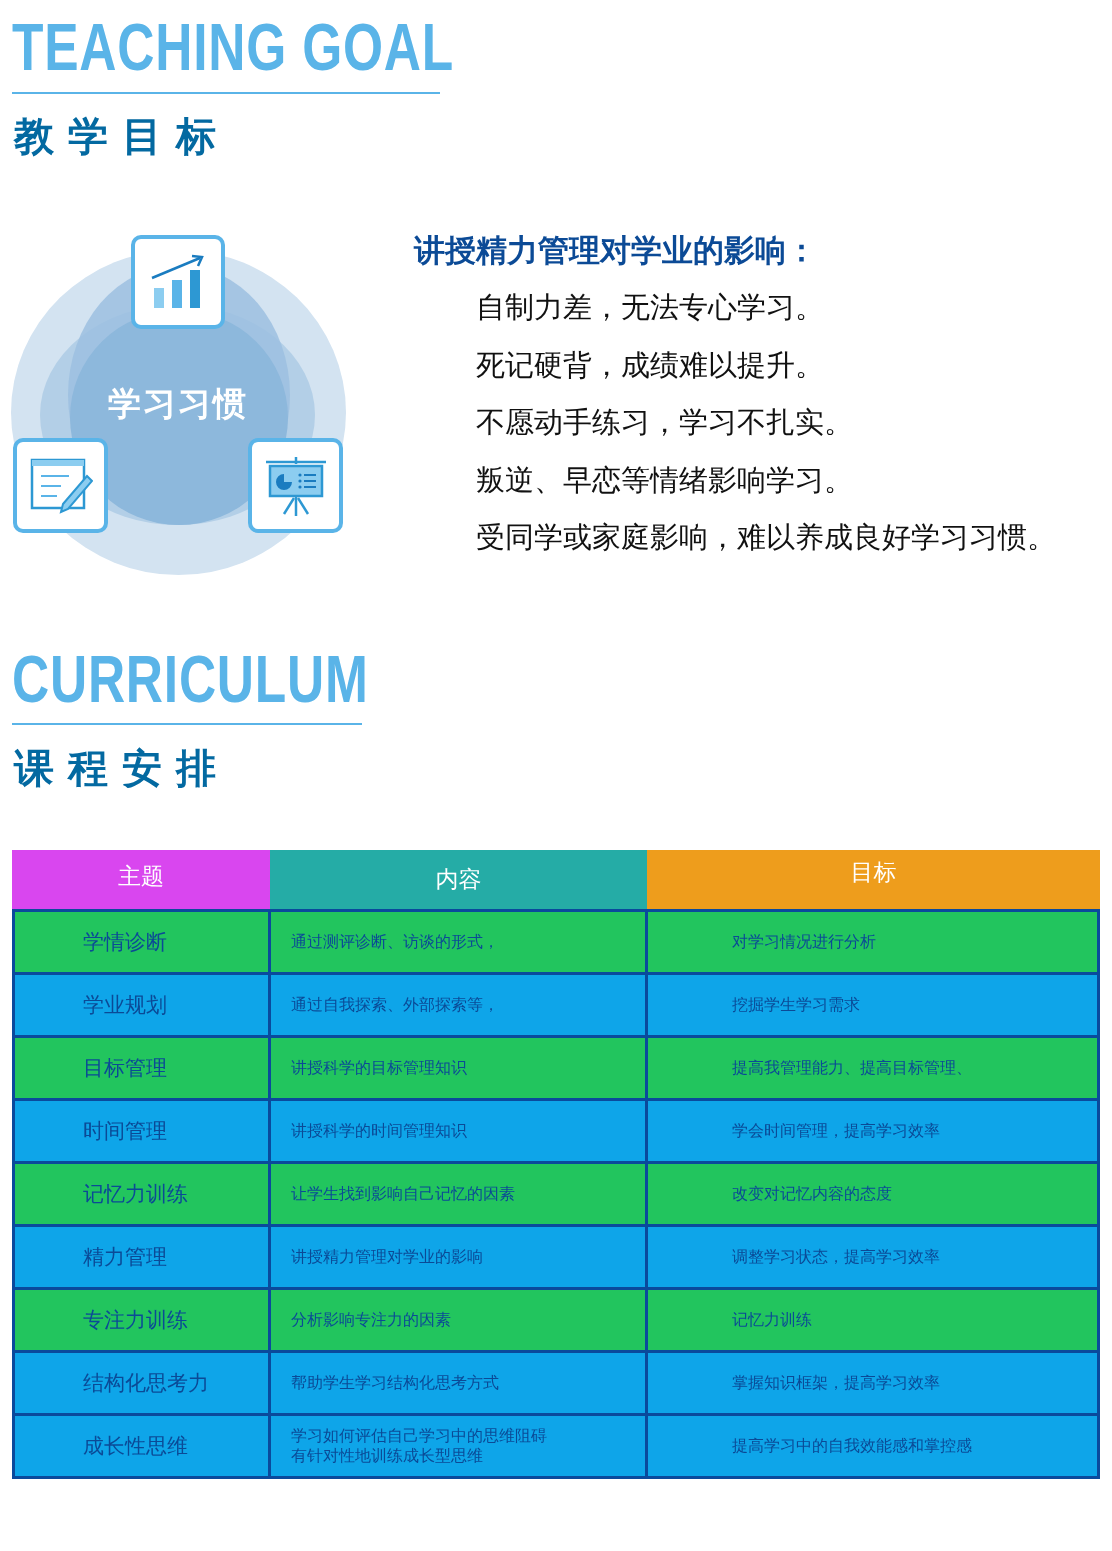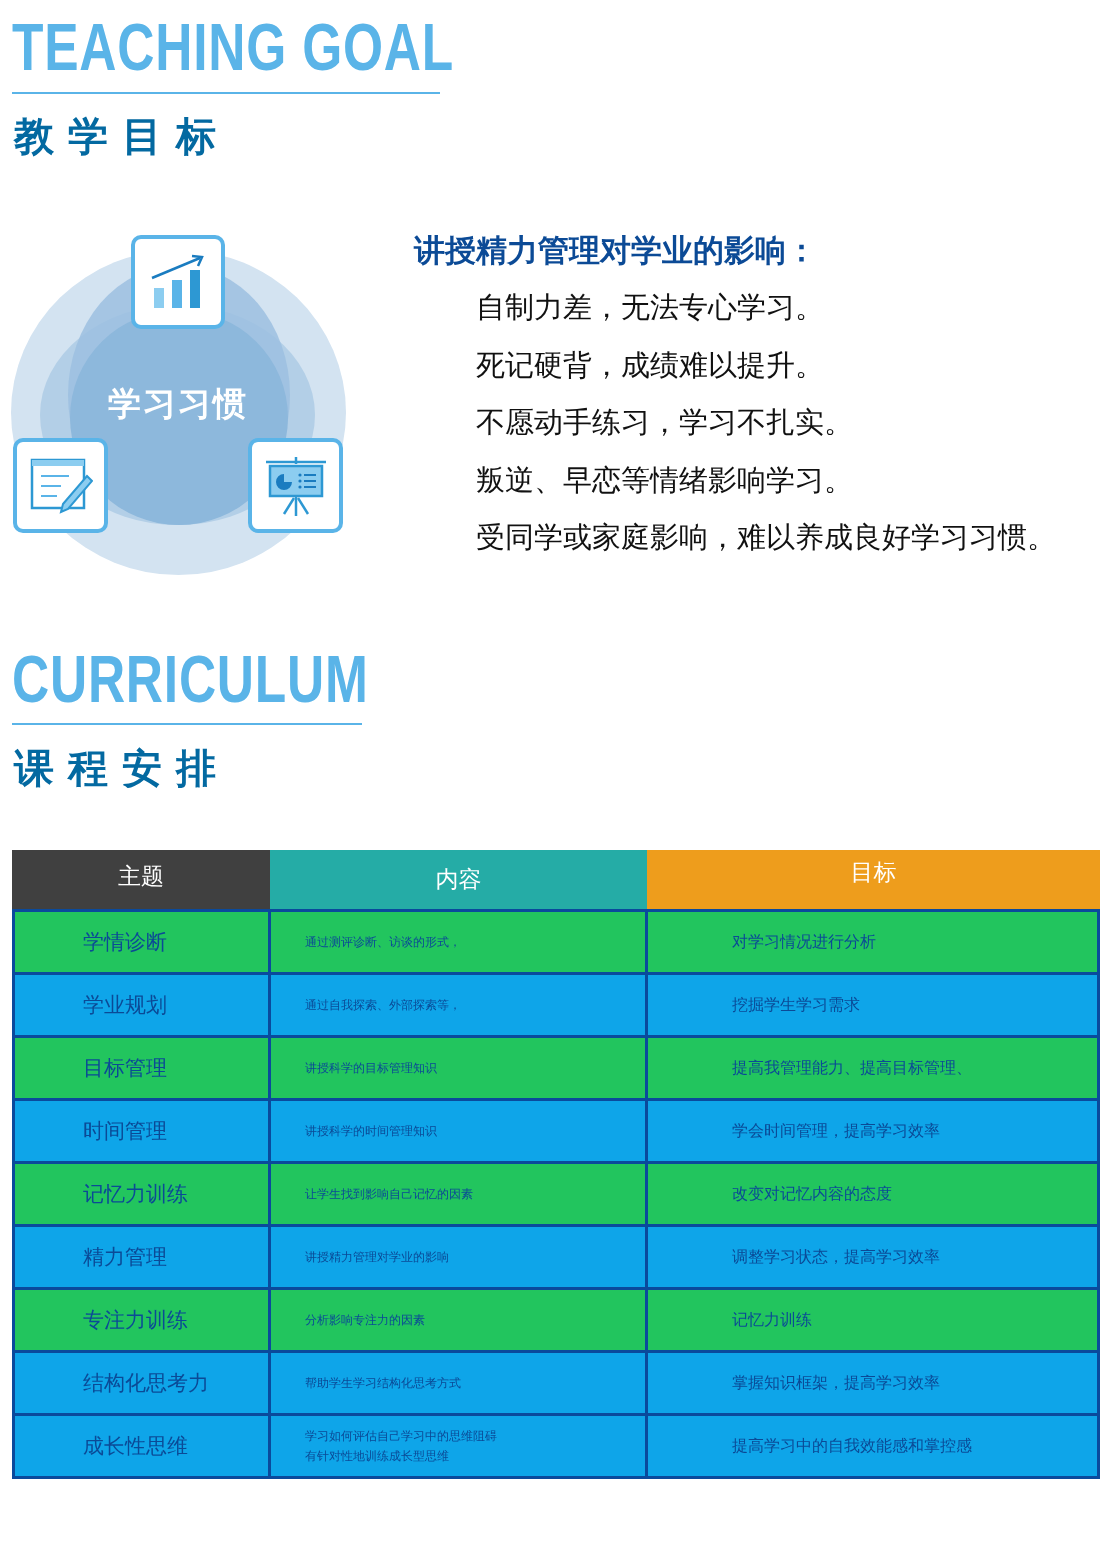--- a/index.html
+++ b/index.html
@@ -24,31 +24,31 @@
 
   
   .problems-heading { position: absolute; left: 414px; top: 230px; color: #0b4a96; font-weight: bold; font-size: 31px; }
   .problem-list { position: absolute; left: 476px; top: 287px; margin: 0; padding: 0; list-style: none; }
   .problem-list li { font-size: 29px; color: #111111; height: 57.5px; line-height: 40px; }
 
   
   .table { position: absolute; left: 12px; top: 850px; width: 1088px; }
   .thead { display: flex; height: 59px; }
   .th { display: flex; align-items: center; justify-content: center; color: #ffffff; font-size: 23px; }
-  .th-topic { width: 258px; background: #404040; padding-bottom: 6px; box-sizing: border-box; }
+  .th-topic { width: 258px; background: #d946ef; padding-bottom: 6px; box-sizing: border-box; }
   .th-content { width: 377px; background: #25aca6; }
   .th-goal { width: 453px; background: #ee9d1c; padding-bottom: 14px; box-sizing: border-box; }
   .tbody { border: 3px solid #0a4a9c; border-top-width: 3px; box-sizing: border-box; }
   .tr { display: flex; height: 63px; border-bottom: 3px solid #0a4a9c; box-sizing: border-box; }
   .tr:last-child { border-bottom: none; height: 60px; }
   .tr.odd { background: #22c55e; }
   .tr.even { background: #0ea5e9; }
   .td { display: flex; align-items: center; box-sizing: border-box; color: #0b4a96; }
   .td-topic { width: 256px; border-right: 3px solid #0a4a9c; padding-left: 68px; font-size: 21px; }
-  .td-content { width: 377px; border-right: 3px solid #0a4a9c; padding-left: 34px; font-size: 12px; line-height: 20px; }
+  .td-content { width: 377px; border-right: 3px solid #0a4a9c; padding-left: 20px; font-size: 16px; line-height: 20px; }
   .td-goal { flex: 1; padding-left: 84px; font-size: 16px; }
   .two-line { display: flex; flex-direction: column; justify-content: center; }
 </style>
 </head>
 <body>
 
 <div class="en-title" style="top:14px;">TEACHING GOAL</div>
 <div class="rule" style="top:92px; width:428px;"></div>
 <div class="cn-title" style="top:116px;">教学目标</div>
 

